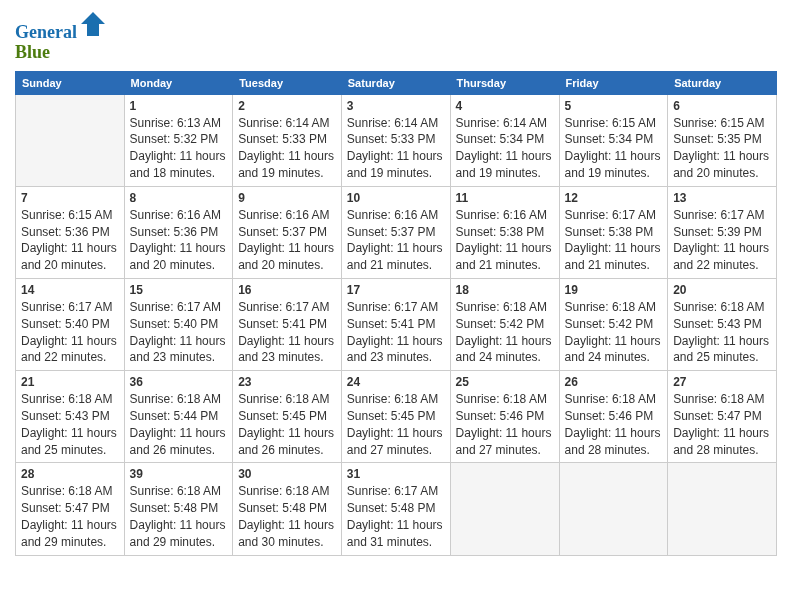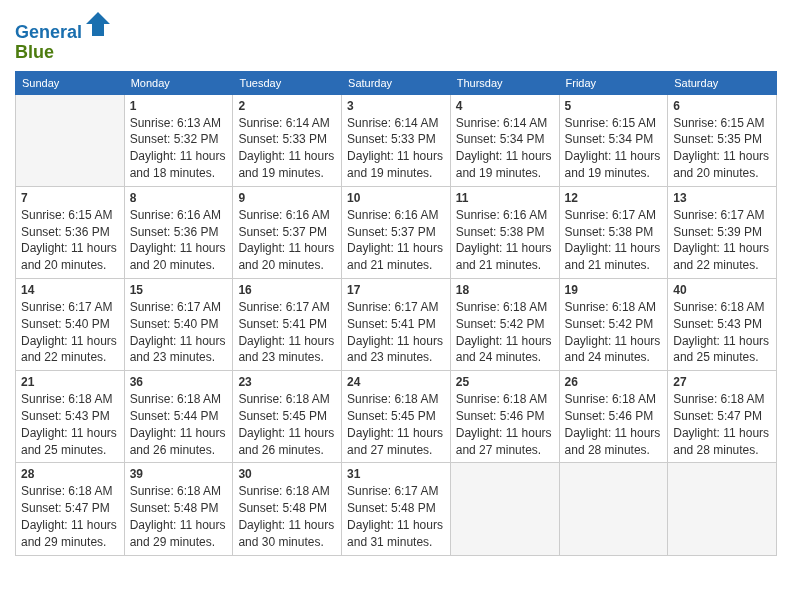--- a/index.html
+++ b/index.html
@@ -18,20 +18,21 @@
     .header {
       display: flex;
       justify-content: space-between;
       align-items: center;
       margin-bottom: 8px;
     }
     .logo {
       display: flex;
       align-items: flex-end;
       gap: 0;
+      font-family: Liberation Serif, serif;
     }
     .logo-text {
       font-size: 18px;
       color: #333;
       font-weight: bold;
       line-height: 1.1;
     }
     .logo-text span {
       color: #1a6faf;
     }
@@ -56,21 +57,21 @@
       width: 100%;
       border-collapse: collapse;
       font-size: 10px;
     }
     .calendar-table thead tr th {
       background: #2a6bb5;
       color: #fff;
       text-align: left;
       padding: 5px 6px;
       font-size: 11px;
-      font-weight: normal;
+      font-weight: bold;
       border: 1px solid #2a6bb5;
     }
     .calendar-table tbody tr td {
       border: 1px solid #ccc;
       vertical-align: top;
       padding: 4px 5px;
       height: 82px;
       width: 113px;
       color: #333;
     }
@@ -199,21 +200,21 @@
           </td>
           <td>
             <span class="day-number">18</span>
             <div class="cell-text">Sunrise: 6:18 AM<br>Sunset: 5:42 PM<br>Daylight: 11 hours and 24 minutes.</div>
           </td>
           <td>
             <span class="day-number">19</span>
             <div class="cell-text">Sunrise: 6:18 AM<br>Sunset: 5:42 PM<br>Daylight: 11 hours and 24 minutes.</div>
           </td>
           <td>
-            <span class="day-number">40</span>
+            <span class="day-number">20</span>
             <div class="cell-text">Sunrise: 6:18 AM<br>Sunset: 5:43 PM<br>Daylight: 11 hours and 25 minutes.</div>
           </td>
         </tr>
         <tr>
           <td>
             <span class="day-number">21</span>
             <div class="cell-text">Sunrise: 6:18 AM<br>Sunset: 5:43 PM<br>Daylight: 11 hours and 25 minutes.</div>
           </td>
           <td>
             <span class="day-number">36</span>

